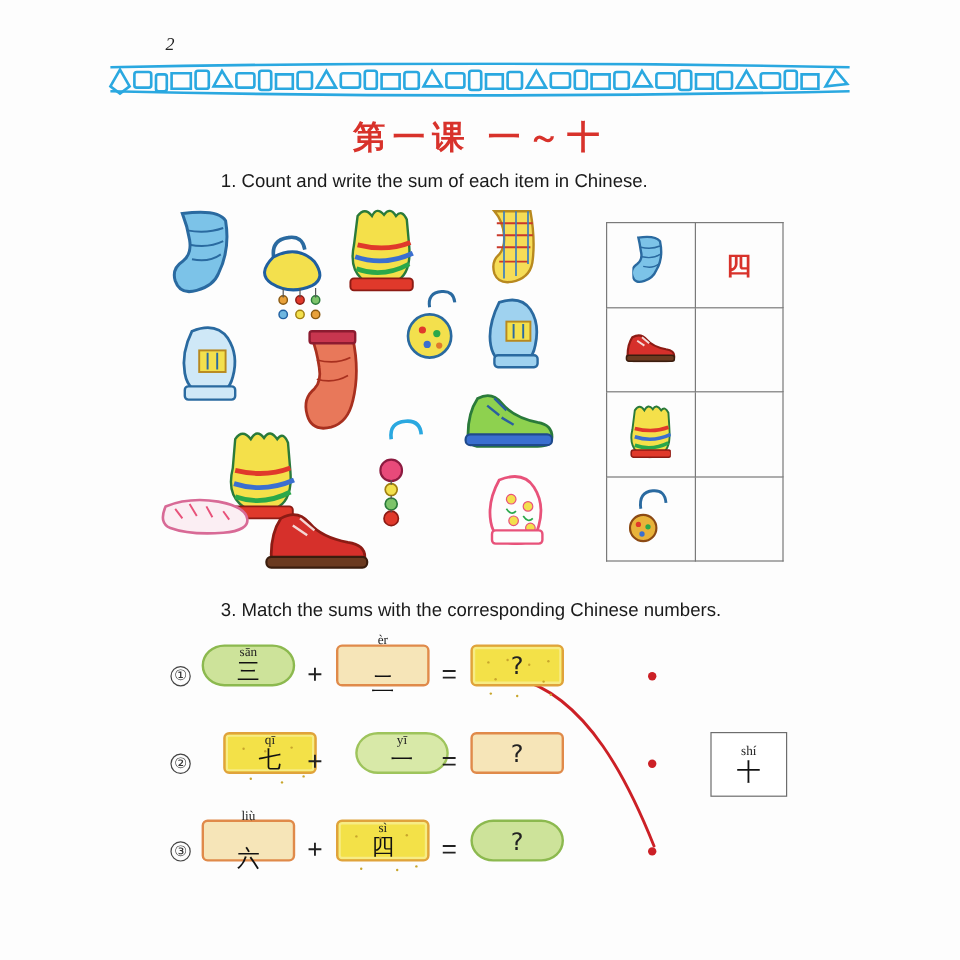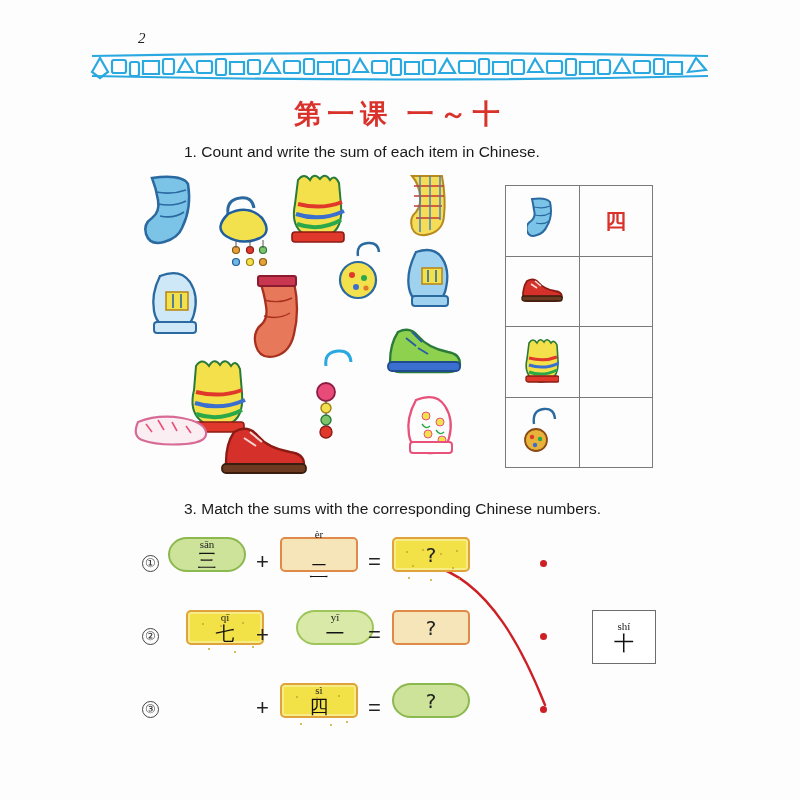--- a/index.html
+++ b/index.html
@@ -501,20 +501,24 @@
       <div class="pinyin">yī</div>
       <div class="hanzi">一</div>
     </div>
     <div class="op" style="left:238px; top:97px;">=</div>
     <div class="tile square-cream" style="left:262px; top:85px;">
       <div class="qmark">?</div>
     </div>
 
     <div class="row-num" style="left:12px; top:176px;">③</div>
 
+    <div class="tile square-cream" style="left:38px; top:158px;">
+      <div class="pinyin">liù</div>
+      <div class="hanzi">六</div>
+    </div>
     <div class="op" style="left:126px; top:170px;">+</div>
     <div class="tile square-yellow" style="left:150px; top:158px;">
       <div class="dots">
         <i style="left:8px;top:5px"></i>
           <i style="left:28px;top:6px"></i>
           <i style="left:50px;top:4px"></i>
         <i style="left:12px;top:32px"></i>
           <i style="left:42px;top:33px"></i>
           <i style="left:58px;top:30px"></i>
       </div>

